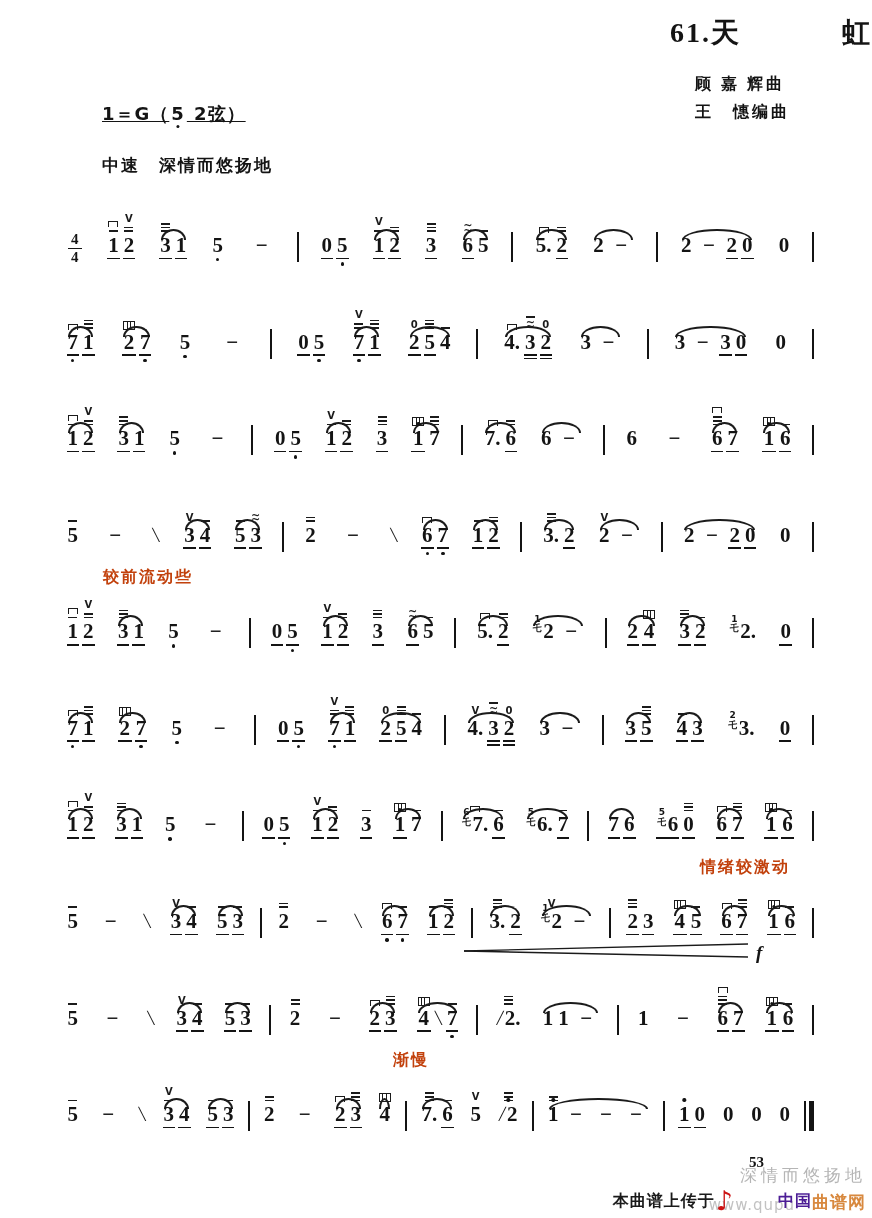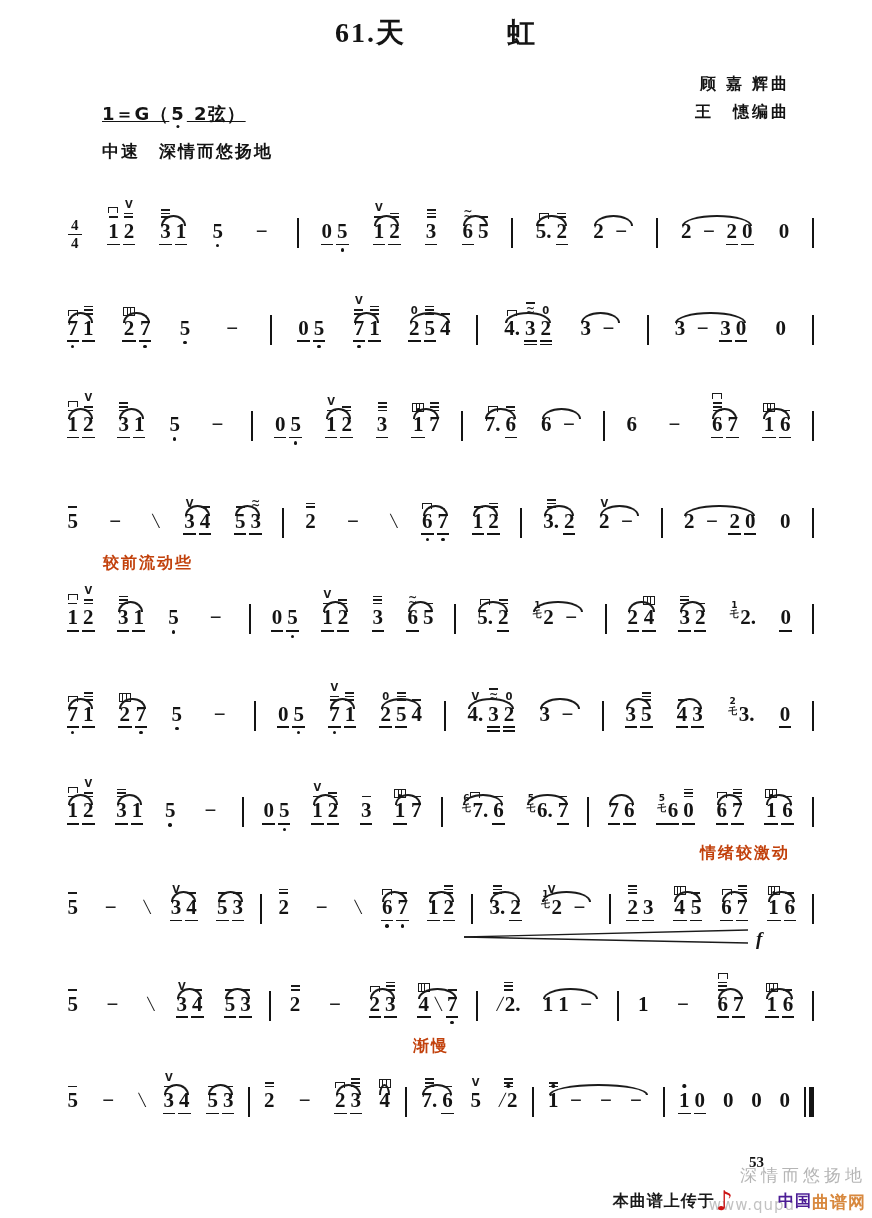--- a/index.html
+++ b/index.html
@@ -1,34 +1,34 @@
 <!DOCTYPE html>
 <html><head>
 <meta charset="utf-8">
 <style>
   html,body{margin:0;padding:0;}
   body{width:872px;height:1218px;background:#ffffff;position:relative;overflow:hidden;
        font-family:"Liberation Serif",serif;color:#141414;}
   
-  .title-row{display:flex;justify-content:center;gap:101px;margin-top:14px;
+  .title-row{display:flex;justify-content:flex-end;gap:101px;margin-top:14px;
              font:700 28px "Liberation Serif",serif;letter-spacing:2px;}
   .hrow2{display:flex;justify-content:space-between;align-items:flex-end;
          margin:18px 82px 0 102px;}
   .keysig{font:700 18px "DejaVu Sans",sans-serif;letter-spacing:1px;text-decoration:underline;}
   .lown{position:relative;display:inline-block;margin:0 2px;}
   .lown::after{content:"";position:absolute;left:50%;bottom:-4px;width:3.2px;height:3.2px;
                background:#141414;border-radius:50%;transform:translateX(-50%);}
-  .composer{text-align:right;font:700 16px "Liberation Serif",serif;line-height:1.75;letter-spacing:3px;margin-left:12px;}
-  .tempo{margin:14px 0 0 102px;font:700 17px "DejaVu Sans",sans-serif;letter-spacing:2px;}
+  .composer{text-align:left;font:700 16px "Liberation Serif",serif;line-height:1.75;letter-spacing:3px;margin-left:12px;}
+  .tempo{margin:28px 0 0 102px;font:700 17px "DejaVu Sans",sans-serif;letter-spacing:2px;}
   
   #music{margin:30px 58px 0 64px;}
   .lwrap{position:relative;margin-bottom:38px;}
   .mline{display:flex;justify-content:space-between;align-items:flex-start;}
   .llabel{position:absolute;top:-26px;font:700 16px "DejaVu Sans",sans-serif;letter-spacing:2px;color:#c2410c;margin-left:37px;}
-  .llabel.left{left:2px;} .llabel.right{right:24px;text-align:center;} .llabel.mid{left:312px;}
+  .llabel.left{left:2px;} .llabel.right{right:24px;text-align:center;} .llabel.mid{left:292px;}
   .grp{display:flex;align-items:flex-start;position:relative;padding:0 1px;}
   .grp.arc::before{content:"";position:absolute;left:4px;right:4px;top:22px;height:9px;
        border:2px solid #1b1b1b;border-bottom:none;
        border-radius:50% 50% 0 0 / 100% 100% 0 0;}
   .note{display:flex;flex-direction:column;align-items:center;padding:0 2.5px;}
   .ann{height:26px;display:flex;flex-direction:column;justify-content:flex-end;align-items:center;
        gap:2px;margin-bottom:2px;}
   .am{font:700 10px "DejaVu Sans",sans-serif;line-height:1;color:#1b1b1b;
       display:flex;flex-direction:column;align-items:center;}
   .am.bars i{display:block;width:9px;height:1.6px;background:#1b1b1b;margin:1px 0;}

